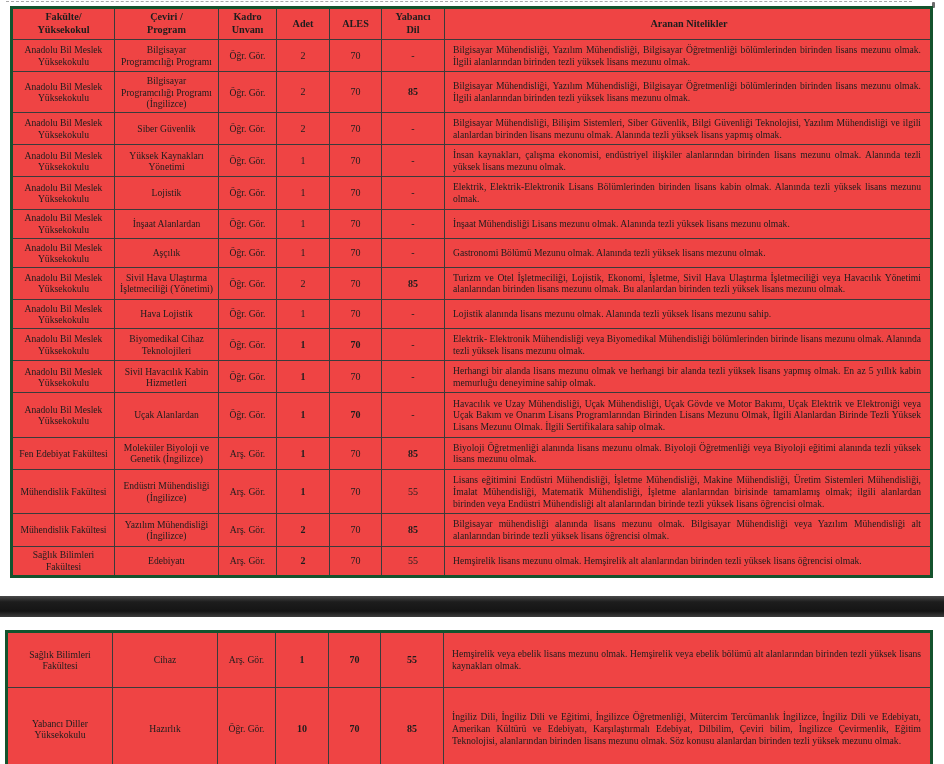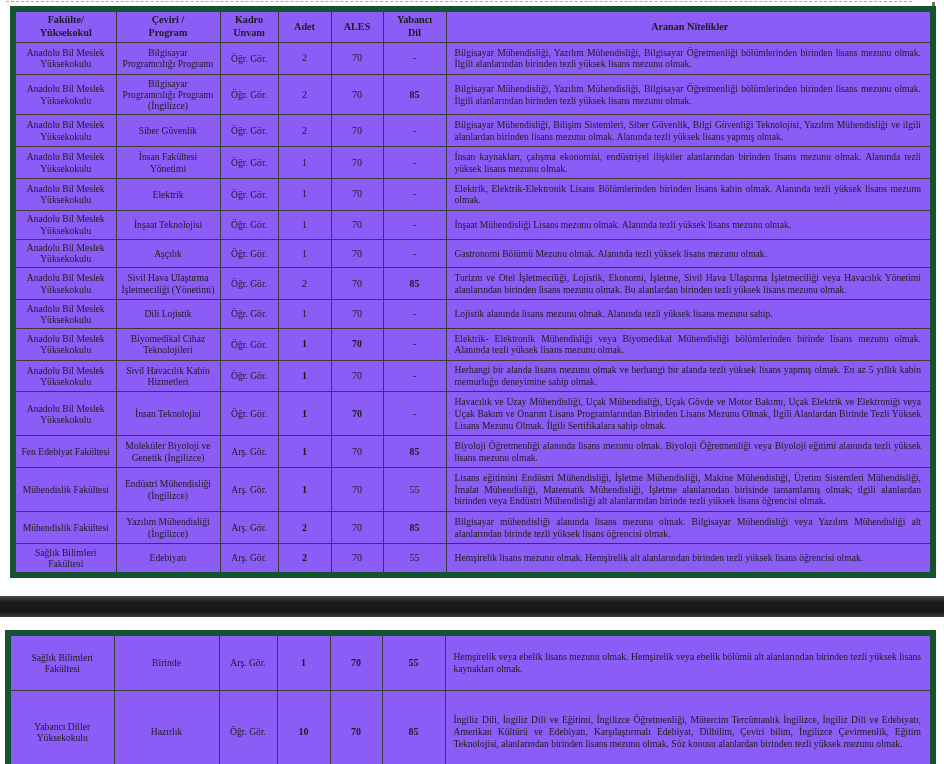--- a/index.html
+++ b/index.html
@@ -24,22 +24,22 @@
   .scan-dot {
     position: absolute;
     top: 2px; left: 932px; width: 3px; height: 6px;
     background: #6d6d6d;
     border-radius: 1px;
   }
   table.grid {
     position: absolute;
     border-collapse: collapse;
     table-layout: fixed;
-    background: #8b5cf6;
-    border: 6px solid #14532d;
+    background: #ef4444;
+    border: 3px solid #14532d;
   }
   #table1 { top: 6px; left: 10px; width: 920px; height: 572px; }
   #table2 { top: 630px; left: 5px; width: 925px; height: 124px; }
   .grid th, .grid td {
     border: 1px solid #3b3b3b;
     font-size: 9.6px;
     line-height: 1.18;
     vertical-align: middle;
     text-align: center;
     padding: 2px 5px;
@@ -134,39 +134,39 @@
           <td class="col-faculty">Anadolu Bil Meslek Yüksekokulu</td>
           <td class="col-program">Siber Güvenlik</td>
           <td class="col-title">Öğr. Gör.</td>
           <td class="col-adet">2</td>
           <td class="col-ales">70</td>
           <td class="col-dil">-</td>
           <td class="col-nitelik">Bilgisayar Mühendisliği, Bilişim Sistemleri, Siber Güvenlik, Bilgi Güvenliği Teknolojisi, Yazılım Mühendisliği ve ilgili alanlardan birinden lisans mezunu olmak. Alanında tezli yüksek lisans yapmış olmak.</td>
         </tr>
         <tr>
           <td class="col-faculty">Anadolu Bil Meslek Yüksekokulu</td>
-          <td class="col-program">İnsan Fakültesi Yönetimi</td>
+          <td class="col-program">Yüksek Kaynakları Yönetimi</td>
           <td class="col-title">Öğr. Gör.</td>
           <td class="col-adet">1</td>
           <td class="col-ales">70</td>
           <td class="col-dil">-</td>
           <td class="col-nitelik">İnsan kaynakları, çalışma ekonomisi, endüstriyel ilişkiler alanlarından birinden lisans mezunu olmak. Alanında tezli yüksek lisans mezunu olmak.</td>
         </tr>
         <tr>
           <td class="col-faculty">Anadolu Bil Meslek Yüksekokulu</td>
-          <td class="col-program">Elektrik</td>
+          <td class="col-program">Lojistik</td>
           <td class="col-title">Öğr. Gör.</td>
           <td class="col-adet">1</td>
           <td class="col-ales">70</td>
           <td class="col-dil">-</td>
           <td class="col-nitelik">Elektrik, Elektrik-Elektronik Lisans Bölümlerinden birinden lisans kabin olmak. Alanında tezli yüksek lisans mezunu olmak.</td>
         </tr>
         <tr>
           <td class="col-faculty">Anadolu Bil Meslek Yüksekokulu</td>
-          <td class="col-program">İnşaat Teknolojisi</td>
+          <td class="col-program">İnşaat Alanlardan</td>
           <td class="col-title">Öğr. Gör.</td>
           <td class="col-adet">1</td>
           <td class="col-ales">70</td>
           <td class="col-dil">-</td>
           <td class="col-nitelik">İnşaat Mühendisliği Lisans mezunu olmak. Alanında tezli yüksek lisans mezunu olmak.</td>
         </tr>
         <tr>
           <td class="col-faculty">Anadolu Bil Meslek Yüksekokulu</td>
           <td class="col-program">Aşçılık</td>
           <td class="col-title">Öğr. Gör.</td>
@@ -179,21 +179,21 @@
           <td class="col-faculty">Anadolu Bil Meslek Yüksekokulu</td>
           <td class="col-program">Sivil Hava Ulaştırma İşletmeciliği (Yönetimi)</td>
           <td class="col-title">Öğr. Gör.</td>
           <td class="col-adet">2</td>
           <td class="col-ales">70</td>
           <td class="col-dil bold">85</td>
           <td class="col-nitelik">Turizm ve Otel İşletmeciliği, Lojistik, Ekonomi, İşletme, Sivil Hava Ulaştırma İşletmeciliği veya Havacılık Yönetimi alanlarından birinden lisans mezunu olmak. Bu alanlardan birinden tezli yüksek lisans mezunu olmak.</td>
         </tr>
         <tr>
           <td class="col-faculty">Anadolu Bil Meslek Yüksekokulu</td>
-          <td class="col-program">Dili Lojistik</td>
+          <td class="col-program">Hava Lojistik</td>
           <td class="col-title">Öğr. Gör.</td>
           <td class="col-adet">1</td>
           <td class="col-ales">70</td>
           <td class="col-dil">-</td>
           <td class="col-nitelik">Lojistik alanında lisans mezunu olmak. Alanında tezli yüksek lisans mezunu sahip.</td>
         </tr>
         <tr>
           <td class="col-faculty">Anadolu Bil Meslek Yüksekokulu</td>
           <td class="col-program">Biyomedikal Cihaz Teknolojileri</td>
           <td class="col-title">Öğr. Gör.</td>
@@ -206,21 +206,21 @@
           <td class="col-faculty">Anadolu Bil Meslek Yüksekokulu</td>
           <td class="col-program">Sivil Havacılık Kabin Hizmetleri</td>
           <td class="col-title">Öğr. Gör.</td>
           <td class="col-adet bold">1</td>
           <td class="col-ales">70</td>
           <td class="col-dil">-</td>
           <td class="col-nitelik">Herhangi bir alanda lisans mezunu olmak ve herhangi bir alanda tezli yüksek lisans yapmış olmak. En az 5 yıllık kabin memurluğu deneyimine sahip olmak.</td>
         </tr>
         <tr>
           <td class="col-faculty">Anadolu Bil Meslek Yüksekokulu</td>
-          <td class="col-program">İnsan Teknolojisi</td>
+          <td class="col-program">Uçak Alanlardan</td>
           <td class="col-title">Öğr. Gör.</td>
           <td class="col-adet bold">1</td>
           <td class="col-ales bold">70</td>
           <td class="col-dil">-</td>
           <td class="col-nitelik">Havacılık ve Uzay Mühendisliği, Uçak Mühendisliği, Uçak Gövde ve Motor Bakımı, Uçak Elektrik ve Elektroniği veya Uçak Bakım ve Onarım Lisans Programlarından Birinden Lisans Mezunu Olmak, İlgili Alanlardan Birinde Tezli Yüksek Lisans Mezunu Olmak. İlgili Sertifikalara sahip olmak.</td>
         </tr>
         <tr>
           <td class="col-faculty">Fen Edebiyat Fakültesi</td>
           <td class="col-program">Moleküler Biyoloji ve Genetik (İngilizce)</td>
           <td class="col-title">Arş. Gör.</td>
@@ -267,21 +267,21 @@
         <col class="c-program" style="width:105px">
         <col class="c-title">
       <col class="c-adet">
         <col class="c-ales">
         <col class="c-dil">
         <col class="c-nitelik" style="width:488px">
     </colgroup>
     <tbody id="tbody2">
         <tr>
           <td class="col-faculty">Sağlık Bilimleri Fakültesi</td>
-          <td class="col-program">Birinde</td>
+          <td class="col-program">Cihaz</td>
           <td class="col-title">Arş. Gör.</td>
           <td class="col-adet bold">1</td>
           <td class="col-ales bold">70</td>
           <td class="col-dil bold">55</td>
           <td class="col-nitelik">Hemşirelik veya ebelik lisans mezunu olmak. Hemşirelik veya ebelik bölümü alt alanlarından birinden tezli yüksek lisans kaynakları olmak.</td>
         </tr>
         <tr>
           <td class="col-faculty">Yabancı Diller Yüksekokulu</td>
           <td class="col-program">Hazırlık</td>
           <td class="col-title">Öğr. Gör.</td>

